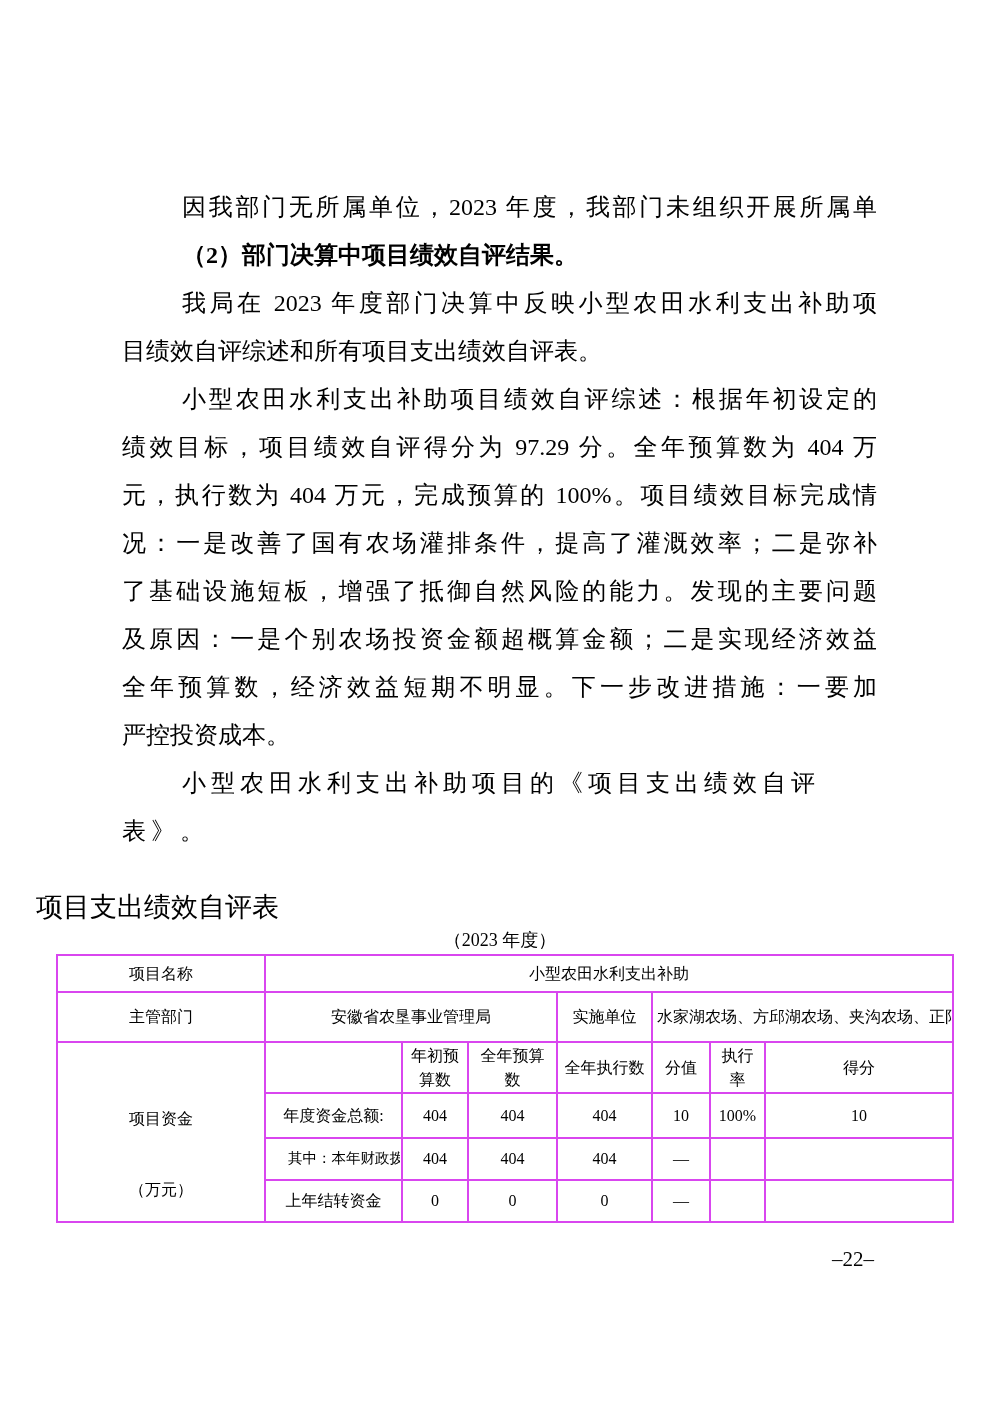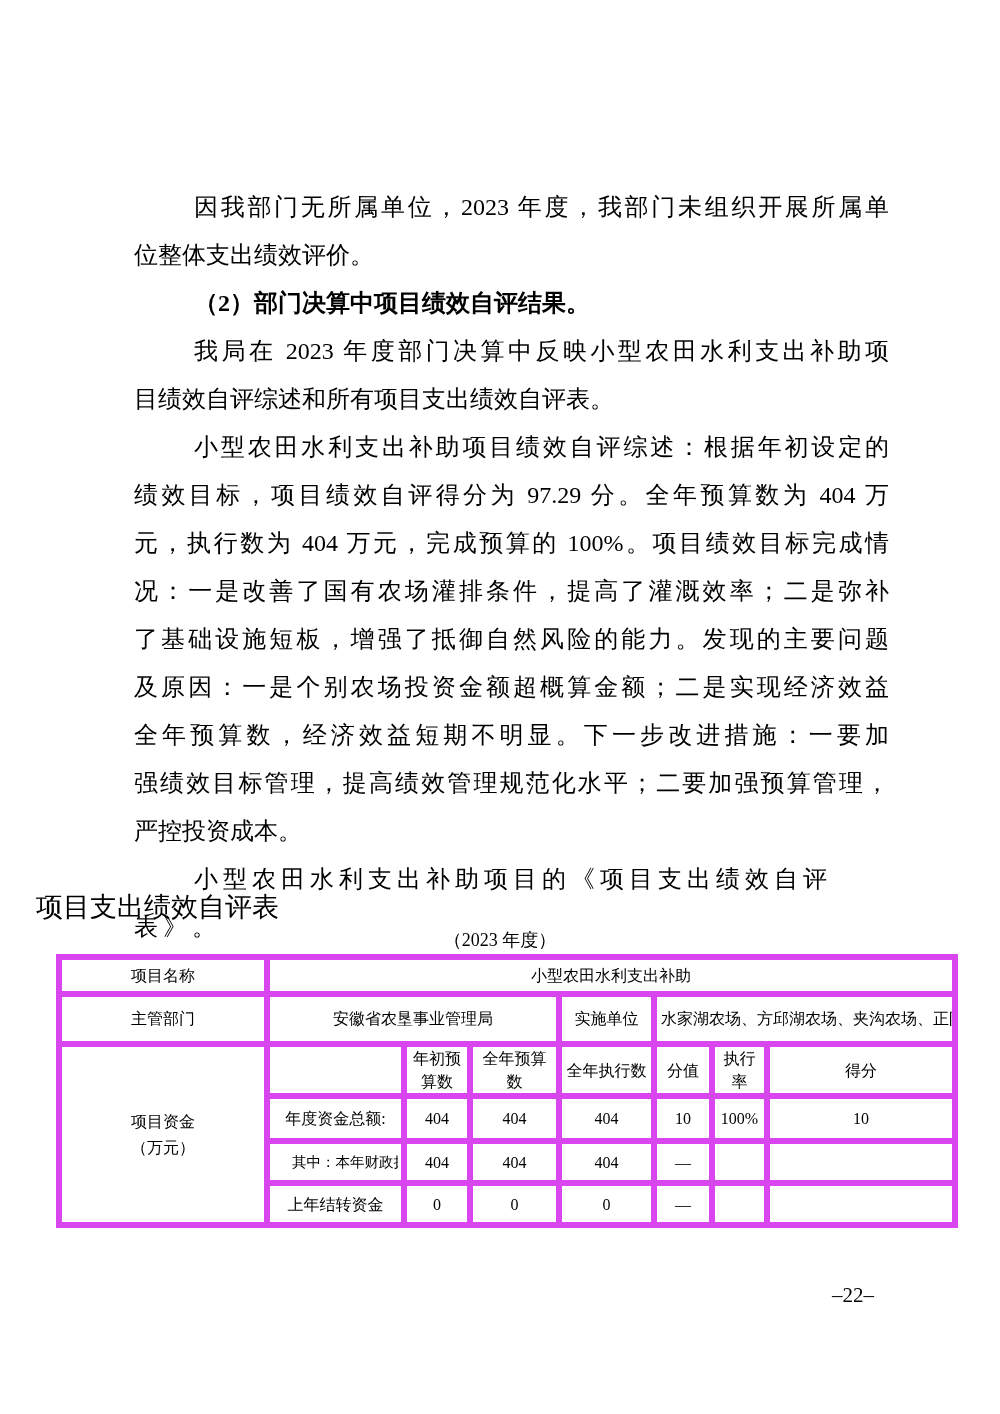--- a/index.html
+++ b/index.html
@@ -8,21 +8,21 @@
     background: #ffffff;
     position: relative;
     font-family: "Liberation Serif", "DejaVu Serif", serif;
     color: #000;
   }
   .page { position: absolute; inset: 0; width: 1000px; height: 1414px; background: #fff; overflow: hidden; }
 
   
   .body-text {
     position: absolute;
-    left: 122px; top: 183px; width: 755px; margin-left: 12px;
+    left: 122px; top: 183px; width: 755px;
   }
   .line {
     font-size: 24px;
     height: 48px;
     line-height: 48px;
     text-align: left;
     white-space: normal;
   }
   .line.indent { text-indent: 60px; }
   .line.bold { font-weight: bold; }
@@ -45,61 +45,58 @@
 
   
   table.eval {
     position: absolute; left: 56px; top: 954px;
     width: 896px;
     border-collapse: collapse;
     table-layout: fixed;
     border: 1.5px solid #000;
   }
   table.eval td {
-    border: 6px solid #d946ef;
+    border: 2px solid #d946ef;
     text-align: center;
     vertical-align: middle;
     font-size: 16px;
     line-height: 1.45;
     padding: 0 4px;
     overflow: hidden;
   }
   td.label-left  { text-align: left;  padding-left: 8px; border-radius: 6px; }
   td.label-right { text-align: right; padding-right: 8px; }
   td.nowrap { white-space: nowrap; }
   td.small { font-size: 13px; padding: 0 2px; }
   td.mid   { font-size: 15px; }
-  td.funds-cell div { line-height: 1.6; }
+  td.funds-cell div { line-height: 1.6; margin-top: 45px; }
 
   .page-number {
     position: absolute; left: 818px; top: 1247px; width: 70px;
     text-align: center;
     font-size: 21px;
-    margin-top: 36px;
   }
 </style>
 </head>
 <body>
 
 <div class="page">
 
   <div class="body-text">
     <div class="line indent justify">因我部门无所属单位，2023 年度，我部门未组织开展所属单</div>
-    <div class="line">位整体支出绩效评价。</div>
     <div class="line indent bold">（2）部门决算中项目绩效自评结果。</div>
     <div class="line indent justify">我局在 2023 年度部门决算中反映小型农田水利支出补助项</div>
     <div class="line">目绩效自评综述和所有项目支出绩效自评表。</div>
     <div class="line indent justify">小型农田水利支出补助项目绩效自评综述：根据年初设定的</div>
     <div class="line justify">绩效目标，项目绩效自评得分为 97.29 分。全年预算数为 404 万</div>
     <div class="line justify">元，执行数为 404 万元，完成预算的 100%。项目绩效目标完成情</div>
     <div class="line justify">况：一是改善了国有农场灌排条件，提高了灌溉效率；二是弥补</div>
     <div class="line justify">了基础设施短板，增强了抵御自然风险的能力。发现的主要问题</div>
     <div class="line justify">及原因：一是个别农场投资金额超概算金额；二是实现经济效益</div>
     <div class="line justify">全年预算数，经济效益短期不明显。下一步改进措施：一要加</div>
-    <div class="line justify">强绩效目标管理，提高绩效管理规范化水平；二要加强预算管理，</div>
     <div class="line">严控投资成本。</div>
     <div class="line indent spaced">小型农田水利支出补助项目的《项目支出绩效自评表》。</div>
   </div>
 
   <div class="table-title">项目支出绩效自评表</div>
   <div class="table-subtitle">（2023 年度）</div>
 
   <table class="eval">
     <colgroup>
       <col style="width:208px">

